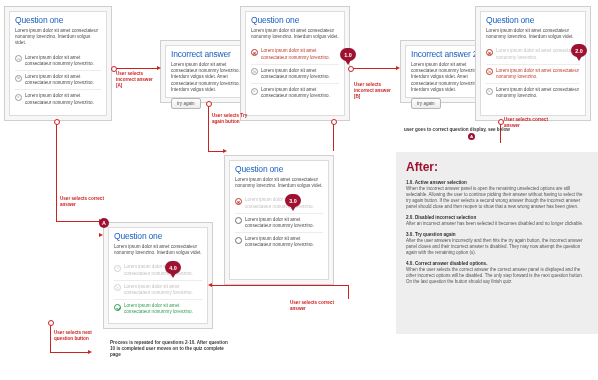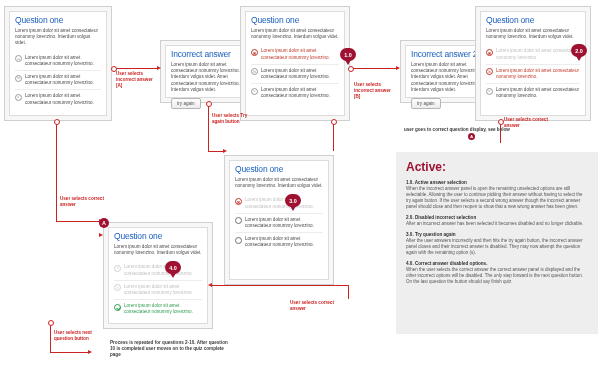--- a/index.html
+++ b/index.html
@@ -258,21 +258,21 @@
 
   <div class="plain-txt" style="left:404px;top:127px;width:118px;">user goes to correct question display, see        below</div>
   <div class="dot sm" style="left:468px;top:132.5px;">A</div>
 
   <div class="dot" style="left:99px;top:218px;">A</div>
 
   <div class="plain-txt" style="left:110px;top:340px;width:118px;font-weight:bold;">Process is repeated for questions 2-10. After question 10 is completed user moves on to the quiz complete page</div>
 
   <div class="notes">
     <div class="notes-in">
-      <div class="notes-h">Active:</div>
+      <div class="notes-h">After:</div>
       <div>
         <div class="note-t">1.0. Active answer selection</div>
         <p class="note-b">When the incorrect answer panel is open the remaining unselected options are still selectable. Allowing the user to continue picking their answer without having to select the try again button. If the user selects a second wrong answer though the incorrect answer panel should close and then reopen to show that a new wrong answer has been given.</p>
       </div>
       <div>
         <div class="note-t">2.0. Disabled incorrect selection</div>
         <p class="note-b">After an incorrect answer has been selected it becomes disabled and no longer clickable.</p>
       </div>
       <div>
         <div class="note-t">3.0. Try question again</div>

